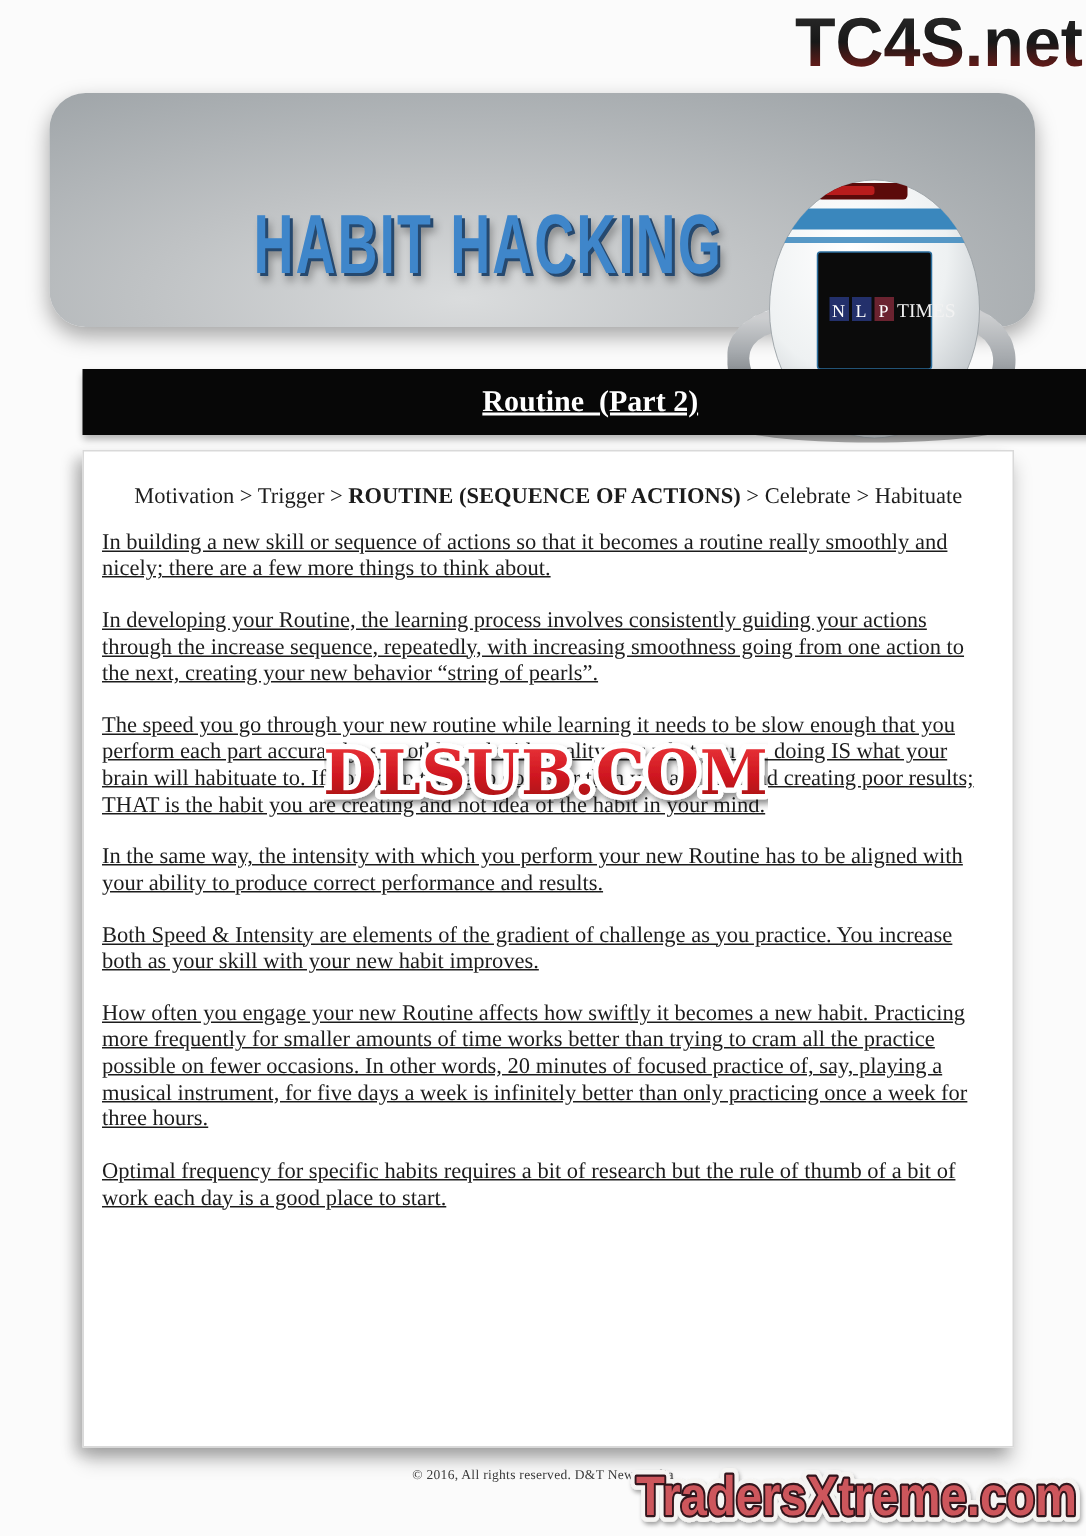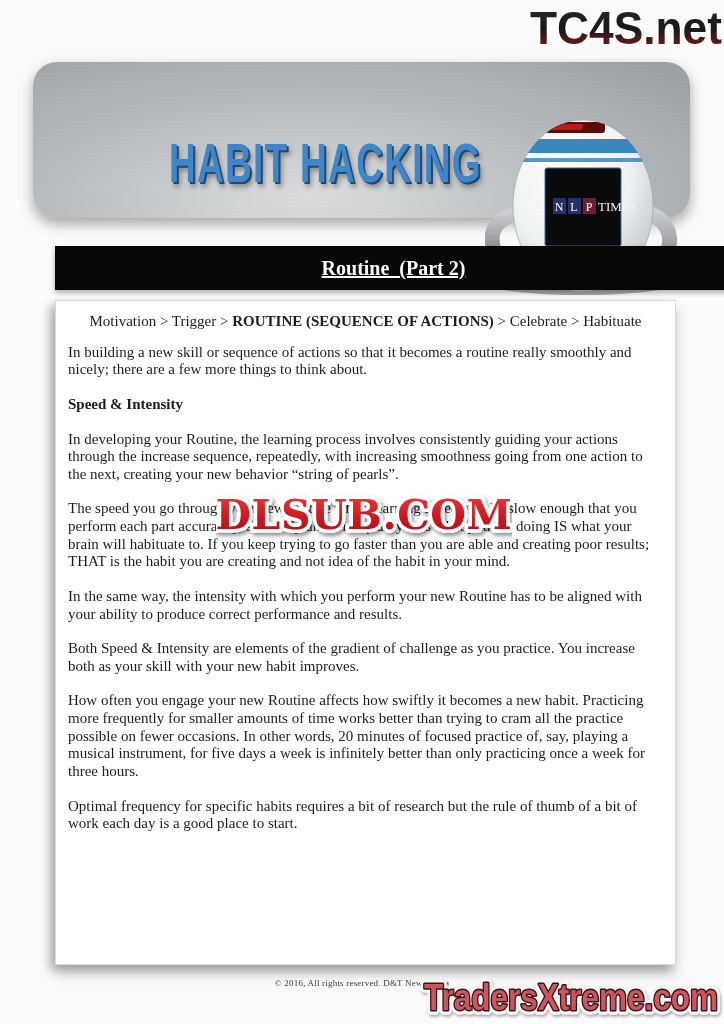--- a/index.html
+++ b/index.html
@@ -23,26 +23,26 @@
   .dlsub{position:absolute;left:216px;top:482px;width:296px;height:66px;z-index:30;}
   .traders{position:absolute;left:418px;top:970px;width:306px;height:54px;z-index:30;}
 
   
   .title-bar{position:absolute;left:55px;top:246px;width:677px;height:44px;background:#070707;
     color:#ffffff;font-family:"Liberation Serif",serif;font-weight:bold;font-size:20px;
     text-align:center;line-height:44px;white-space:pre;box-shadow:0 3px 5px rgba(0,0,0,0.3);text-decoration:underline;}
 
   
   .content-card{position:absolute;left:55px;top:300px;width:621px;height:665px;background:#ffffff;
-    border:1px solid #d9d9d9;box-sizing:border-box;padding:6px 12px 0 12px;
+    border:1px solid #d9d9d9;box-sizing:border-box;padding:16px 12px 0 12px;
     box-shadow:-6px 5px 9px rgba(0,0,0,0.22), 0 9px 12px rgba(0,0,0,0.20);
     color:#1c1c1c;font-size:15px;line-height:1.175;}
   .breadcrumb{text-align:center;margin:6px 0 13px 0;white-space:nowrap;}
   .breadcrumb b{font-weight:bold;}
-  .para{margin:0 0 17px 0;}
+  .para{margin:0 0 17px 0;text-decoration:underline;}
   .para.heading{font-weight:bold;}
 
   
   .footer{position:absolute;left:0;top:978px;width:724px;text-align:center;
     font-size:9px;color:#3a3a3a;letter-spacing:0.2px;}
 </style>
 </head>
 <body>
 
 <div class="page">
@@ -119,21 +119,20 @@
     <text x="2" y="44" font-family="Liberation Sans, sans-serif" font-weight="bold" font-size="46" textLength="192" lengthAdjust="spacingAndGlyphs" fill="url(#tcGrad)" stroke="#ffffff" stroke-opacity="0.55" stroke-width="1.6" paint-order="stroke" stroke-linejoin="round">TC4S.net</text>
   </svg>
 
   <div class="title-bar">Routine  (Part 2)</div>
 
   <div class="content-card">
     <div class="breadcrumb">
       <span>Motivation &gt; Trigger &gt; </span><b>ROUTINE (SEQUENCE OF ACTIONS)</b><span> &gt; Celebrate &gt; Habituate</span>
     </div>
     <p class="para">In building a new skill or sequence of actions so that it becomes a routine really smoothly and nicely; there are a few more things to think about.</p>
-    <p class="para heading">Speed &amp; Intensity</p>
     <p class="para">In developing your Routine, the learning process involves consistently guiding your actions through the increase sequence, repeatedly, with increasing smoothness going from one action to the next, creating your new behavior “string of pearls”.</p>
     <p class="para">The speed you go through your new routine while learning it needs to be slow enough that you perform each part accurately, smoothly and with quality – as what you are doing IS what your brain will habituate to. If you keep trying to go faster than you are able and creating poor results; THAT is the habit you are creating and not idea of the habit in your mind.</p>
     <p class="para">In the same way, the intensity with which you perform your new Routine has to be aligned with your ability to produce correct performance and results.</p>
     <p class="para">Both Speed &amp; Intensity are elements of the gradient of challenge as you practice. You increase both as your skill with your new habit improves.</p>
     <p class="para">How often you engage your new Routine affects how swiftly it becomes a new habit. Practicing more frequently for smaller amounts of time works better than trying to cram all the practice possible on fewer occasions. In other words, 20 minutes of focused practice of, say, playing a musical instrument, for five days a week is infinitely better than only practicing once a week for three hours.</p>
     <p class="para">Optimal frequency for specific habits requires a bit of research but the rule of thumb of a bit of work each day is a good place to start.</p>
   </div>
 
   <svg class="dlsub" viewBox="0 0 296 66">
     <defs>

